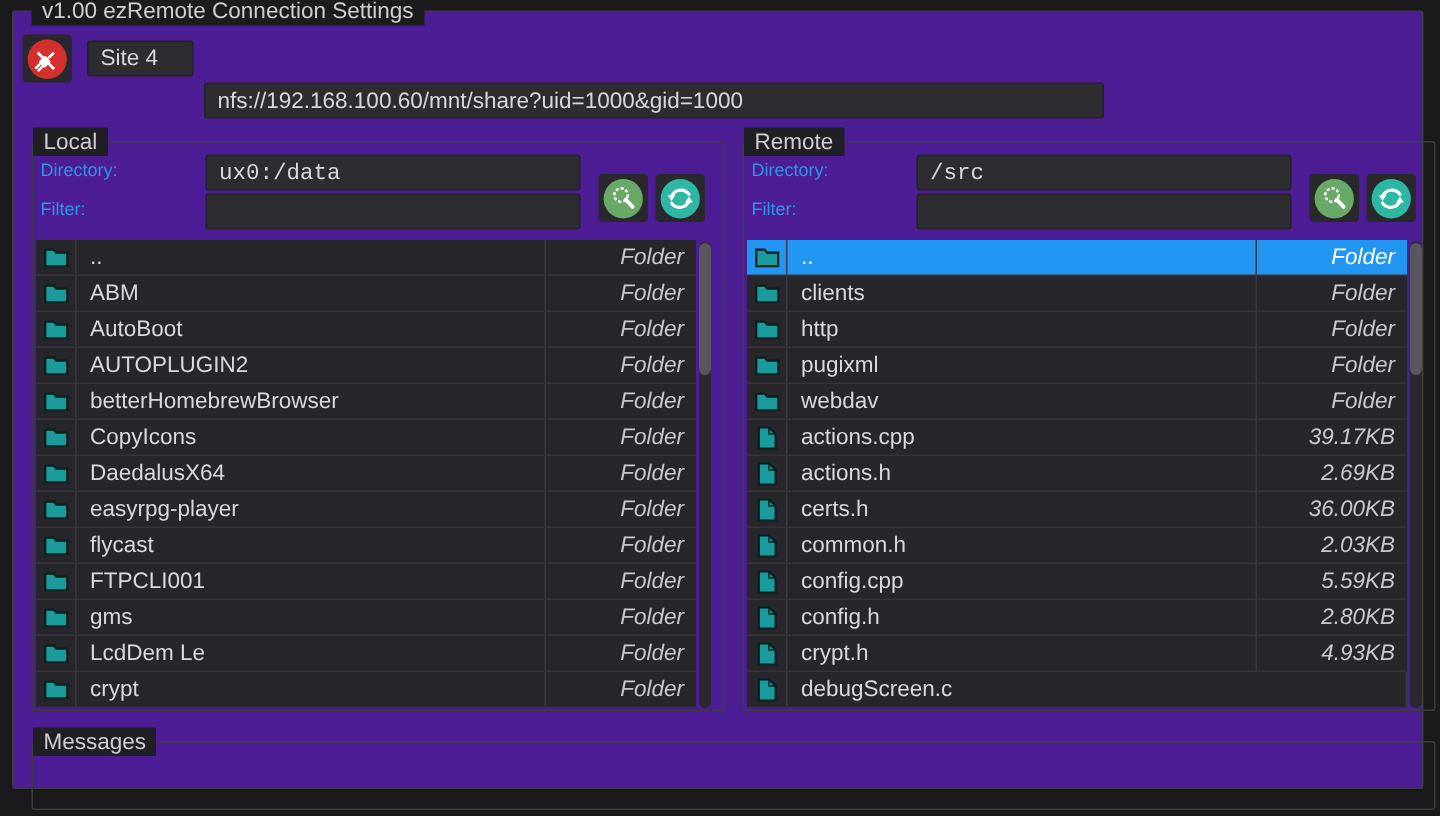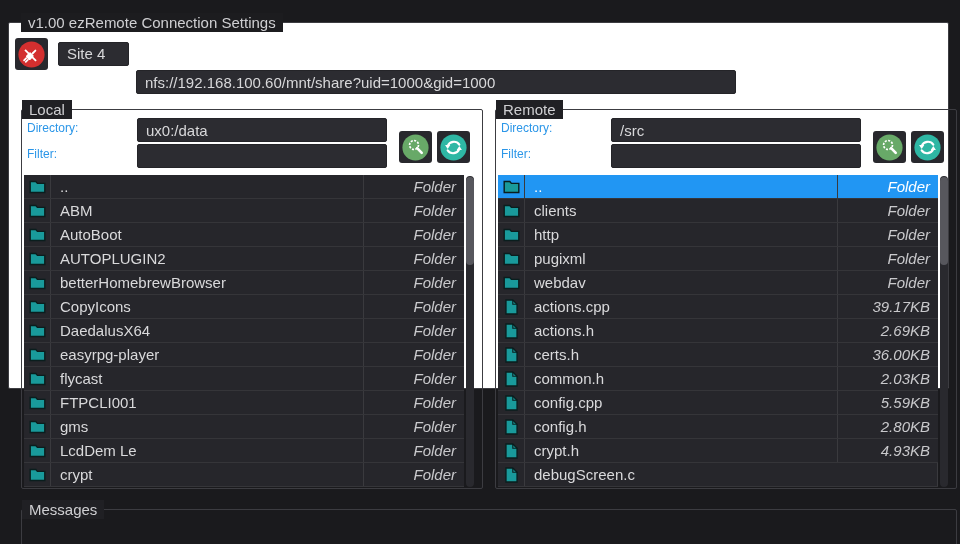--- a/index.html
+++ b/index.html
@@ -1,39 +1,39 @@
 <!DOCTYPE html>
 <html><head>
 <meta charset="utf-8">
 <style>
   html,body{margin:0;padding:0;background:#131316;}
   #screen{position:relative;width:960px;height:544px;background:#1a1a1d;overflow:hidden;
           font-family:"Liberation Sans",sans-serif;color:#d6d6d8;}
   .frame{position:absolute;border:1px solid #3c3c41;border-radius:2px;box-sizing:border-box;}
-  #outer-frame{left:8px;top:22px;width:941px;height:367px;background:#ffffff;}
+  #outer-frame{left:8px;top:7px;width:941px;height:519px;background:#4c1d95;}
   .legend{position:absolute;top:-10px;font-size:15px;color:#cfcfd2;background:#202024;
           padding:0 7px;line-height:19px;white-space:nowrap;}
   #outer-legend{left:12px;background:#1c1c1f;}
   
   .sq-btn{position:absolute;width:33px;height:32px;background:#28282d;border-radius:3px;
           display:flex;align-items:center;justify-content:center;cursor:pointer;}
   #plug-button{left:6px;top:15px;}
   .field{position:absolute;height:24px;background:#2c2c31;border:1px solid #242428;border-radius:2px;
          box-sizing:border-box;color:#d8d8da;font-size:15px;line-height:22px;padding:0 8px;
          font-family:"Liberation Sans",sans-serif;}
   #site-field{left:49px;top:19px;width:71px;}
   #url-field{left:127px;top:19px;width:600px;margin-top:28px;}
   input.field{outline:none;}
   
   #local-frame{left:12px;top:86px;width:462px;height:380px;}
   #remote-frame{left:486px;top:86px;width:462px;height:380px;}
   #messages-frame{left:12px;top:486px;width:936px;height:46px;}
   .panel-label{position:absolute;left:5px;font-size:12px;color:#2b96e8;}
   .dir-label{top:11px;} .flt-label{top:37px;}
-  .dir-input{left:115px;top:8px;width:250px;}
+  .dir-input{left:115px;top:8px;width:250px;font-family:Liberation Mono, monospace;}
   .flt-input{left:115px;top:34px;width:250px;}
   .search-btn{left:377px;top:21px;} .refresh-btn{left:415px;top:21px;}
   .circle-ico{display:block;}
   
   .file-list{position:absolute;left:2px;top:65px;width:440px;}
   .file-row{display:flex;align-items:center;height:23px;background:#26262b;
             border-bottom:1px solid #353539;font-size:15px;cursor:pointer;}
   .file-row.selected{background:#2196f3;color:#fff;}
   .file-row.selected .ftype{color:#fff;}
   .icell{width:27px;height:100%;display:flex;align-items:center;justify-content:center;

